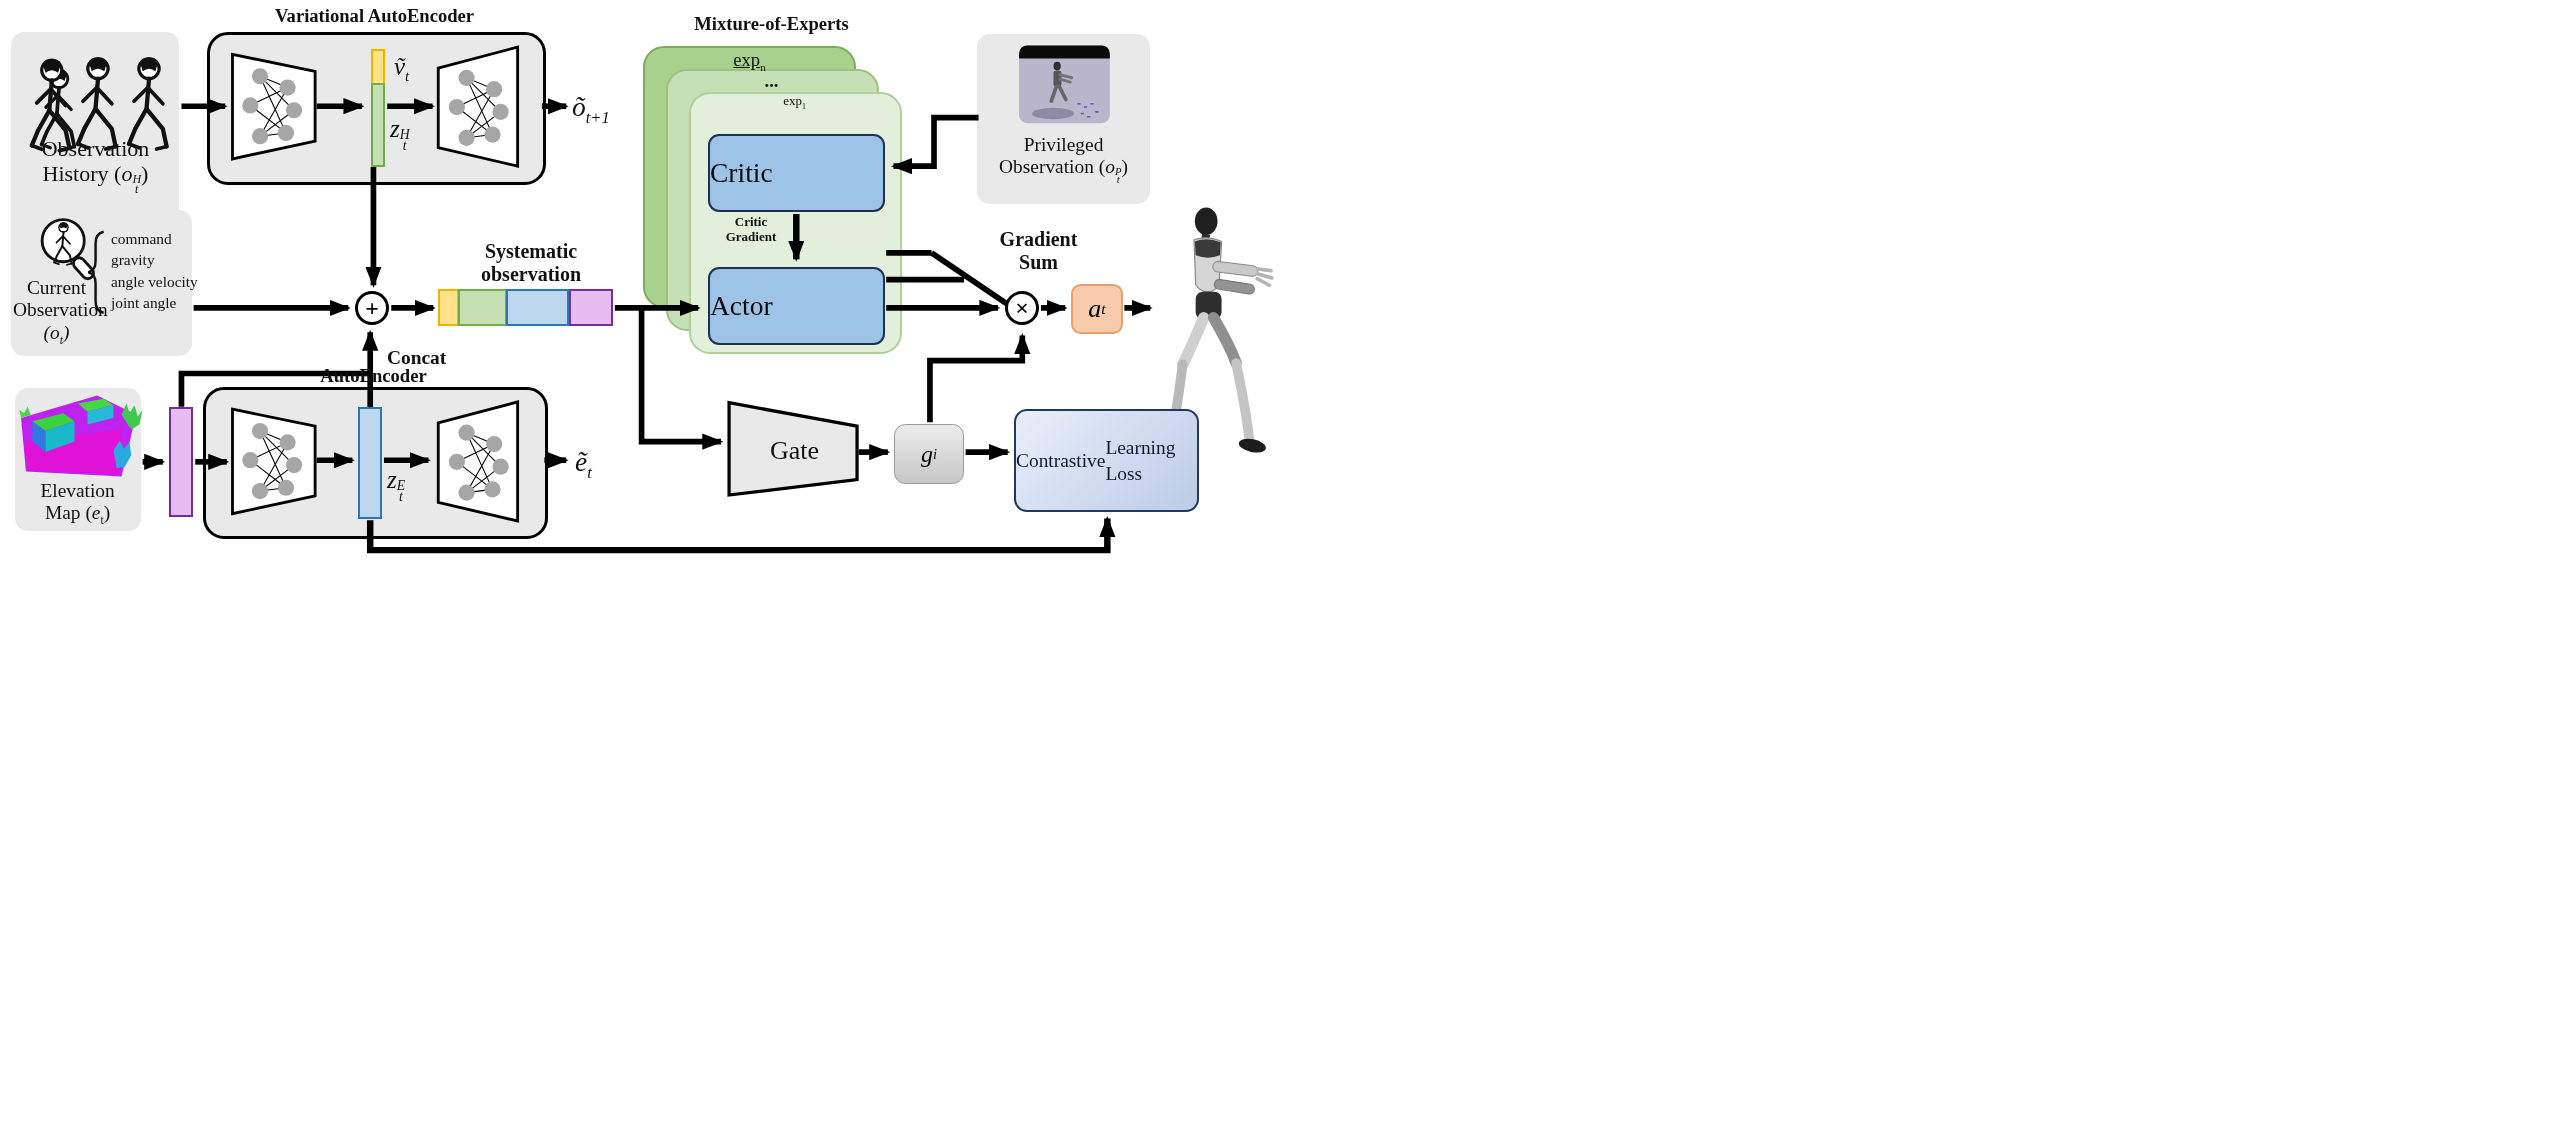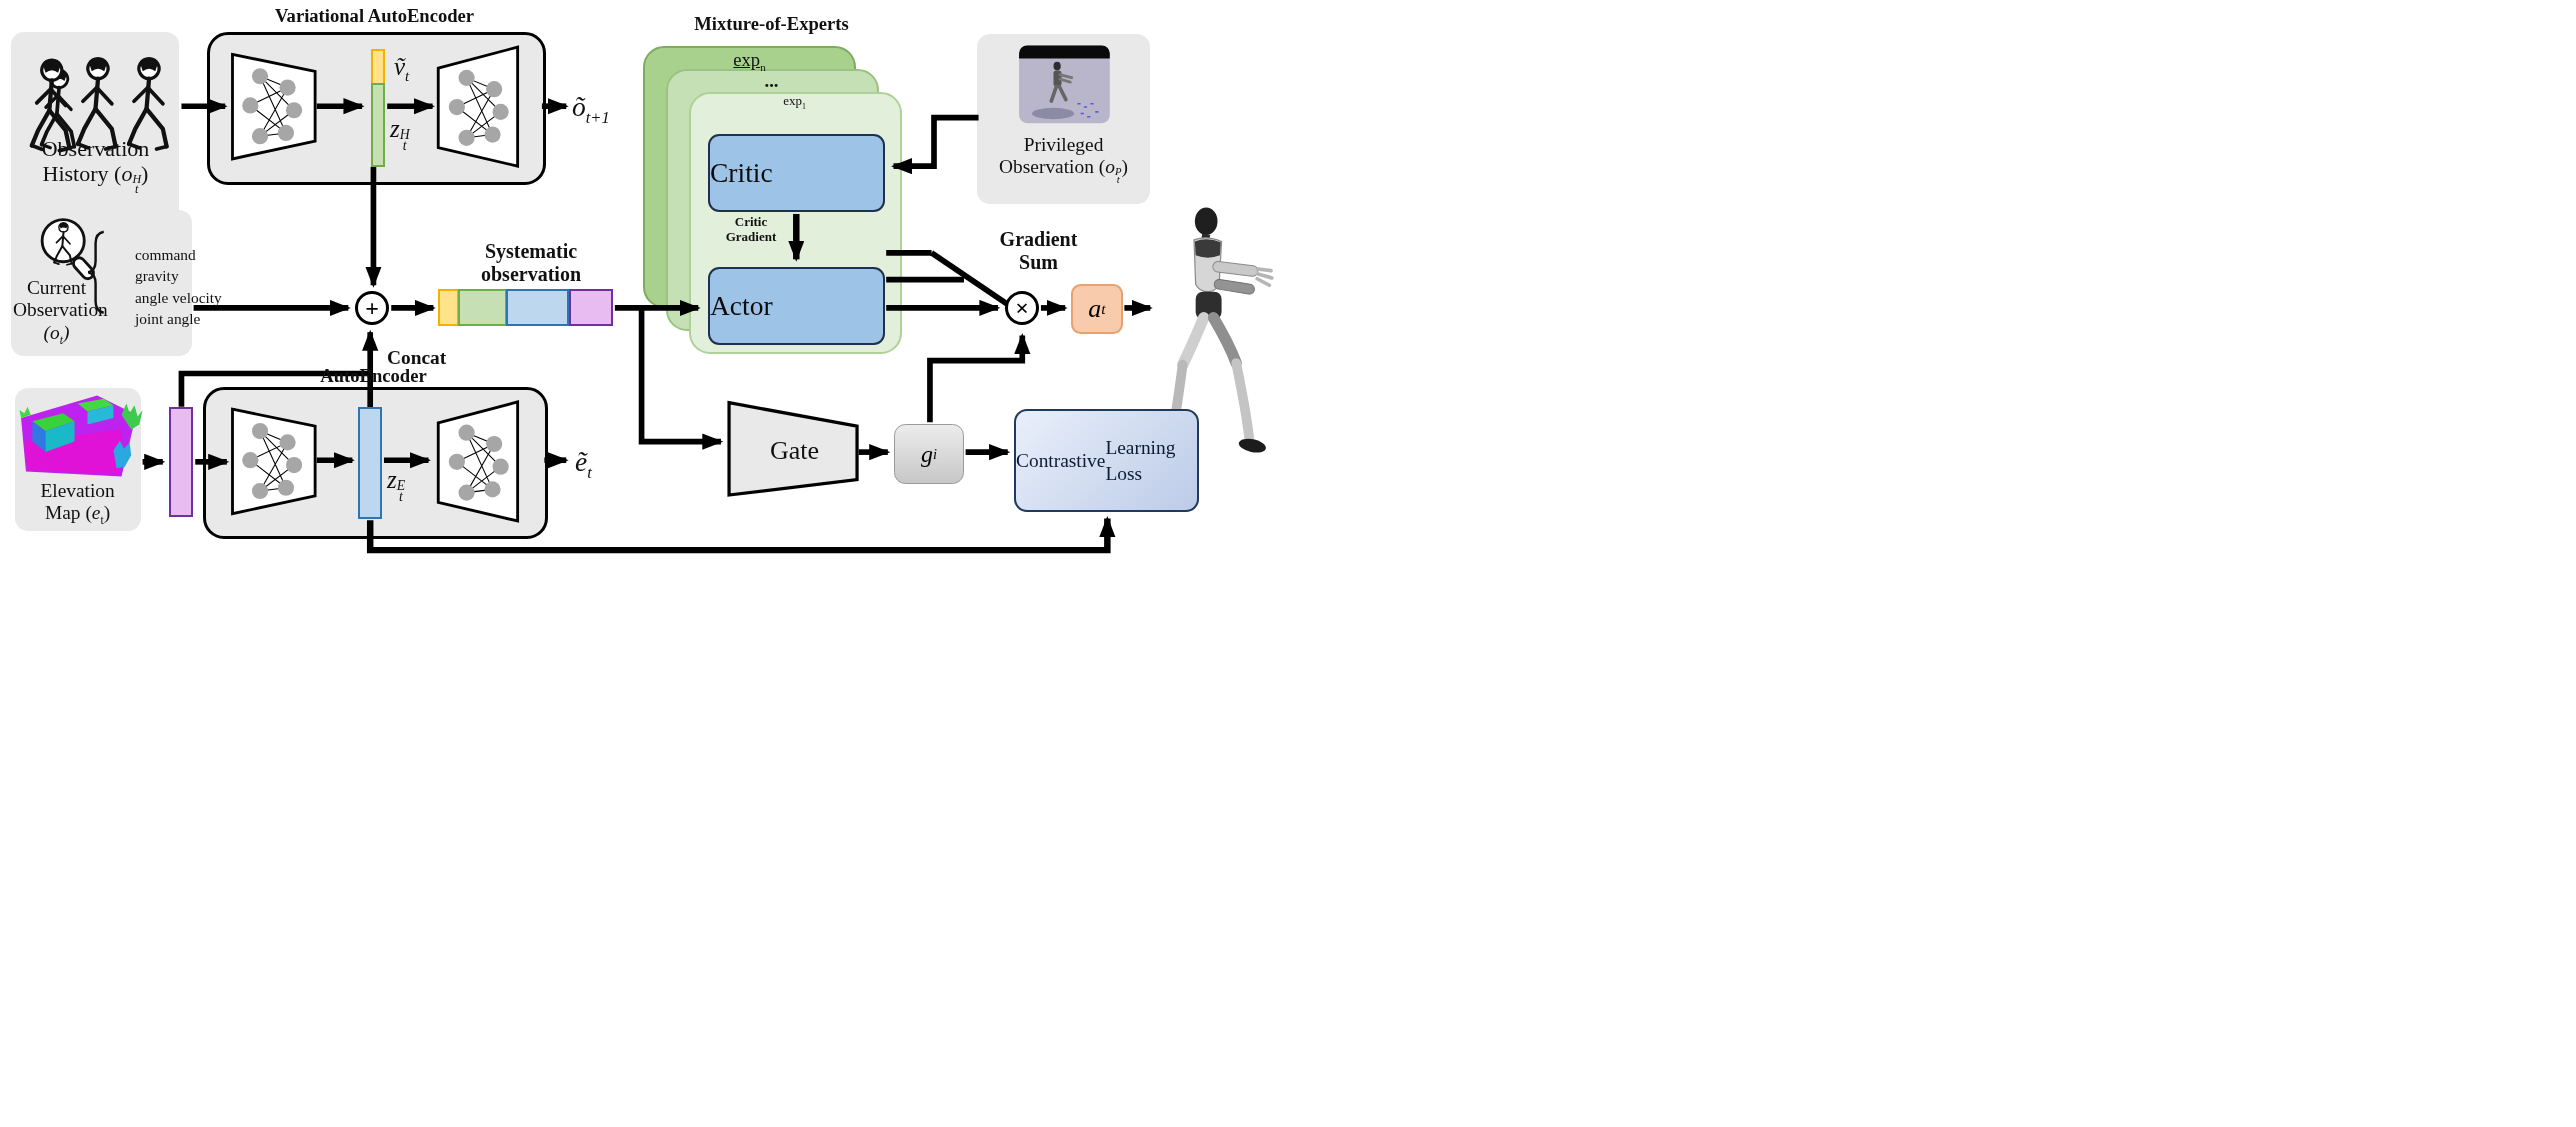--- a/index.html
+++ b/index.html
@@ -234,21 +234,21 @@
   </div>
   <div class="abs label math z5" style="left:572px;top:91px;font-size:27.5px;">
     <span>õ</span><sub>t+1</sub>
   </div>
 
   <div class="abs label z5" style="left:13px;top:277px;width:87px;font-size:19.4px;">
     <div>Current</div>
     <div>Observation</div>
     <div class="math"><span>(</span><span>o</span><sub>t</sub><span>)</span></div>
   </div>
-  <div class="abs z5" style="left:111px;top:244px;font-size:15.4px;line-height:1.38;color:#111;margin-left:24px;">
+  <div class="abs z5" style="left:111px;top:228px;font-size:15.4px;line-height:1.38;color:#111;">
     <div>command</div>
     <div>gravity</div>
     <div>angle velocity</div>
     <div>joint angle</div>
   </div>
 
   <div class="abs label bold z5" style="left:387px;top:347px;font-size:19.4px;">Concat</div>
   <div class="abs label bold z5" style="left:437px;top:220px;width:188px;font-size:20px;margin-top:20px;">
     <div>Systematic</div>
     <div>observation</div>

